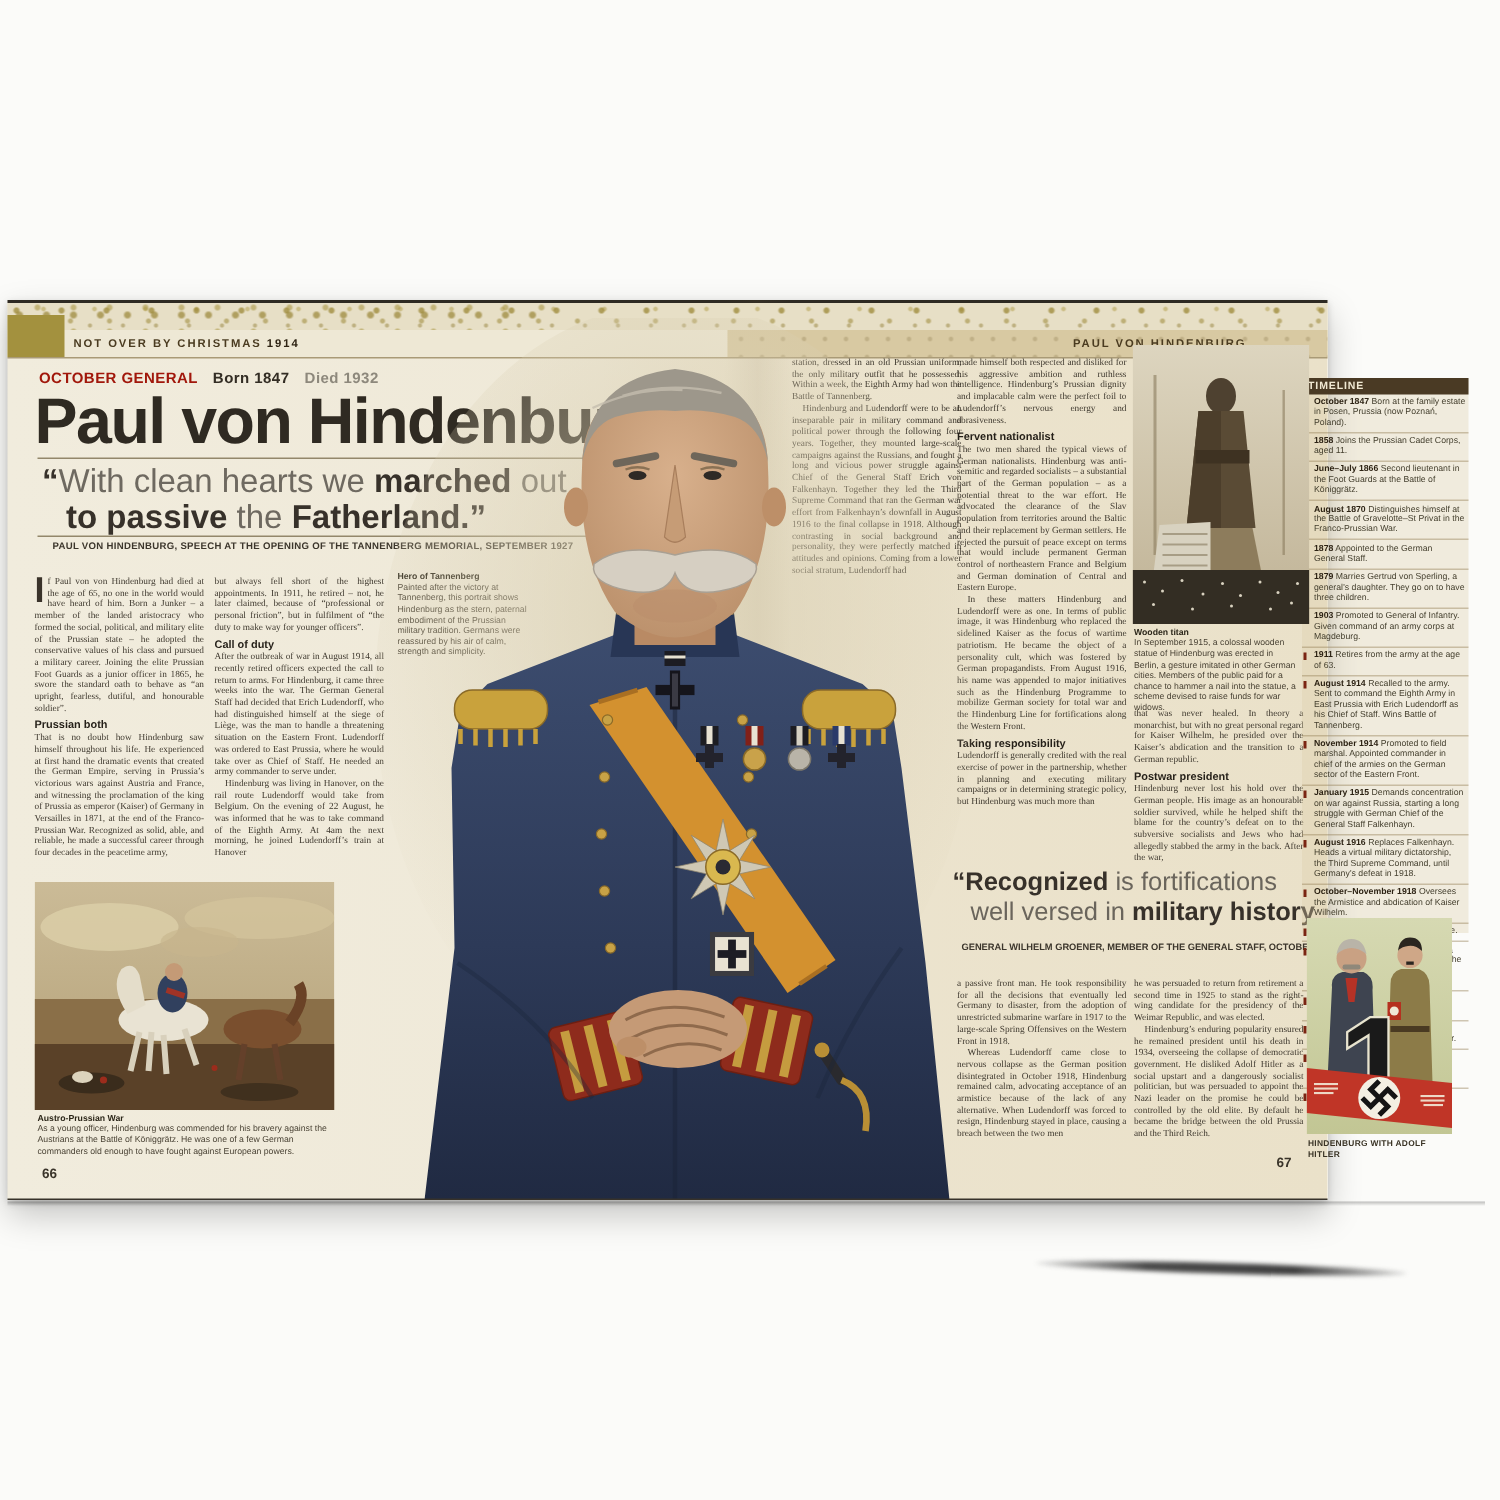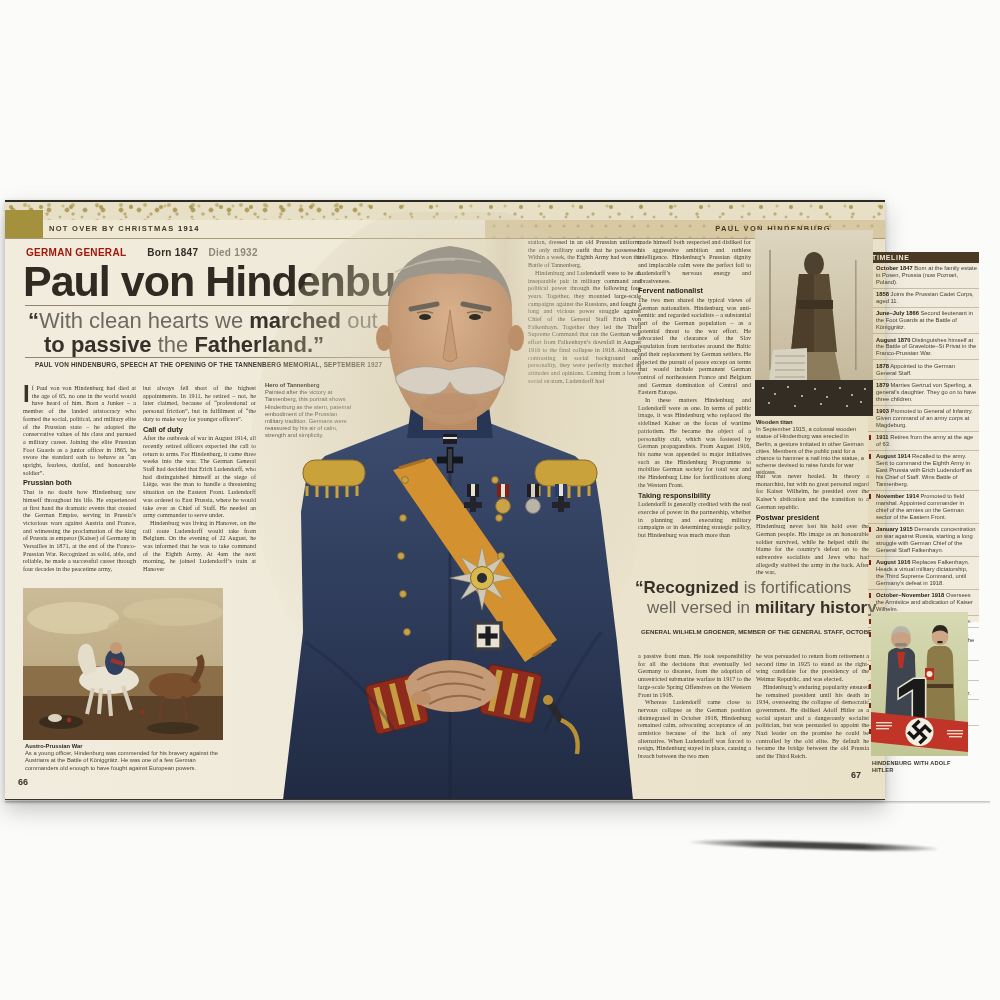--- a/index.html
+++ b/index.html
@@ -30,21 +30,21 @@
     background-image:radial-gradient(circle at 9px 6px, rgba(120,100,55,.25) 0 1px, transparent 2px);
     background-size:14px 12px;}
   .corner-square{position:absolute;left:0;top:10px;width:38px;height:28px;background:#a3913e;}
   .hdr-txt{position:absolute;font-size:7.5px;font-weight:bold;letter-spacing:1.3px;color:#4a3b20;top:24px;}
   .hdr-left{left:44px;}
   .hdr-right{right:54px;}
   .hdr-year{color:#2f2414;}
   
   .kicker{position:absolute;left:21px;top:47px;font-size:10px;font-weight:bold;letter-spacing:.3px;}
   .kicker .k-red{color:#a1170b;}
-  .kicker .k-born{color:#332d24;margin-left:18px;}
+  .kicker .k-born{color:#332d24;margin-left:7px;}
   .kicker .k-died{color:#8d887c;margin-left:7px;}
   .title{position:absolute;left:18px;top:57px;font-size:43px;font-weight:bold;color:#2f2a22;letter-spacing:-1px;}
   .rule{position:absolute;left:20px;width:472px;height:1px;background:#93876b;}
   .r1{top:105px}.r2{top:157px}
   .main-quote{position:absolute;left:23px;top:109px;width:480px;font-size:22px;line-height:24px;color:#6e6960;}
   .main-quote .qline:nth-child(2){padding-left:16px;}
   .q .b{font-weight:bold;color:#37312a;}
   .attribution{position:absolute;left:30px;top:161px;font-size:6.4px;font-weight:bold;color:#3c362c;letter-spacing:.2px;}
   
   .col{position:absolute;width:113px;font-family:"Liberation Serif",serif;font-size:6.2px;line-height:7.7px;
@@ -80,21 +80,21 @@
   .tl-entry:first-of-type{border-top:none;}
   .tl-entry::before{content:'';position:absolute;left:1px;top:3.2px;width:2px;height:5px;background:#7a2512;}
   .tl-date{font-weight:bold;color:#2c2213;}
   
   .img-frame{position:absolute;overflow:hidden;}
   .statue{left:750px;top:30px;width:118px;height:186px;}
   .painting{left:18px;top:388px;width:200px;height:152px;}
   .poster{left:866px;top:412px;width:97px;height:144px;}
   .portrait{left:240px;top:12px;width:410px;height:588px;overflow:visible;}
   .pgnum{position:absolute;font-size:9px;font-weight:bold;color:#3a342a;}
-  .pg-l{left:13px;top:577px;}
+  .pg-l{left:23px;top:577px;}
   .pg-r{right:24px;top:570px;}
   .curl-shadow{position:absolute;left:690px;top:842px;width:248px;height:7px;background:
     linear-gradient(90deg,rgba(60,60,60,.1),#4a4a4a 30%,#3f3f3f 70%,rgba(60,60,60,.15));
     border-radius:50%;transform:rotate(1.6deg);filter:blur(1.3px);}
   .edge-shadow{position:absolute;left:5px;top:801px;width:985px;height:3px;background:
     linear-gradient(rgba(0,0,0,.25),transparent);}
 </style>
 </head>
 <body>
 
@@ -108,21 +108,21 @@
     <div class="band2-right"></div>
   </div>
   <div class="corner-square"></div>
   <div class="hdr-txt hdr-left">
     <span>NOT OVER BY CHRISTMAS</span>
     <span class="hdr-year">1914</span>
   </div>
   <div class="hdr-txt hdr-right">PAUL VON HINDENBURG</div>
 
   <div class="kicker">
-    <span class="k-red">GERMAN GENERAL</span>
+    <span class="k-red">OCTOBER GENERAL</span>
     <span class="k-born">Born 1847</span>
     <span class="k-died">Died 1932</span>
   </div>
   <div class="title">Paul von Hindenburg</div>
   <div class="rule r1"></div>
   <div class="main-quote q">
       <div class="qline"><span class="b">“</span><span>With clean hearts we </span><span class="b">marched</span><span> out</span></div>
       <div class="qline"><span class="b">to passive</span><span> the </span><span class="b">Fatherland.”</span></div>
     </div>
   <div class="rule r2"></div>

